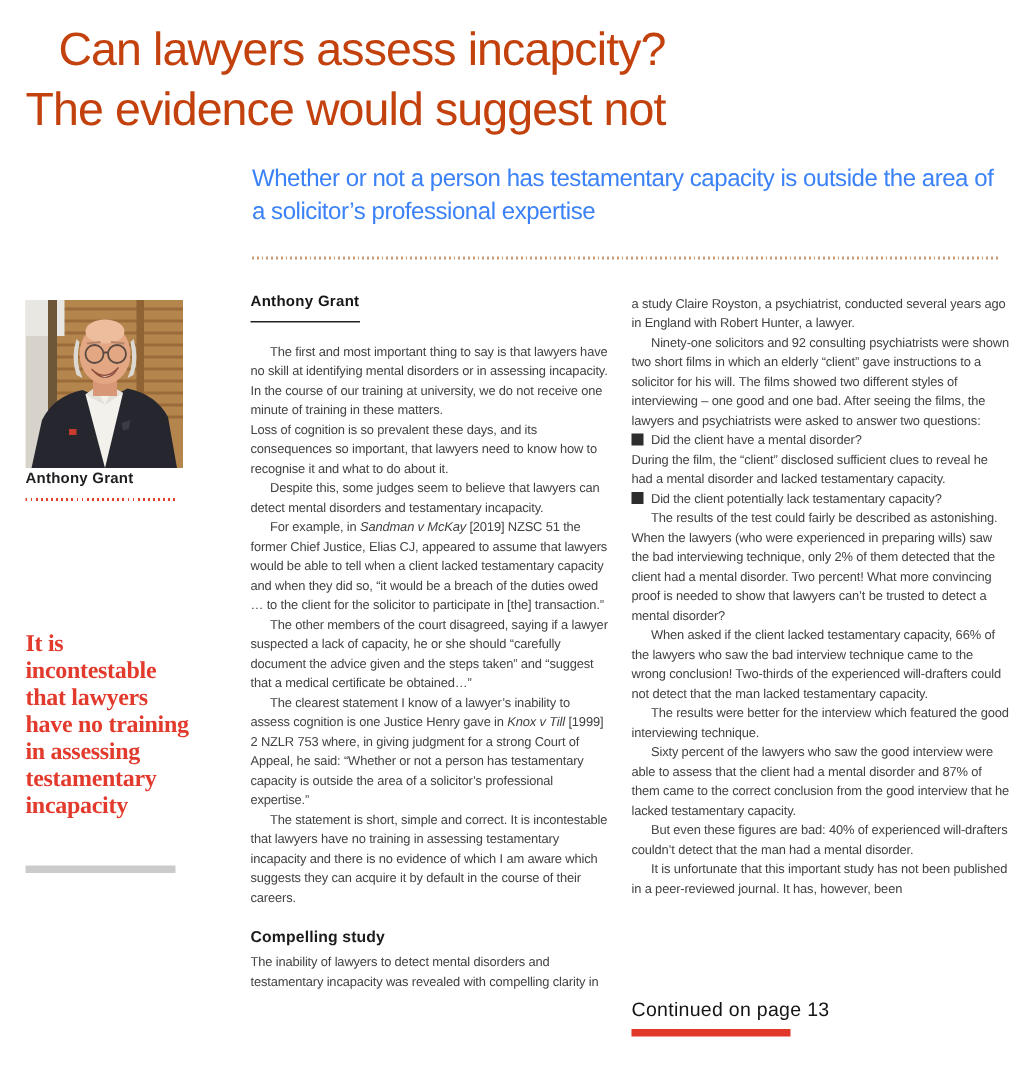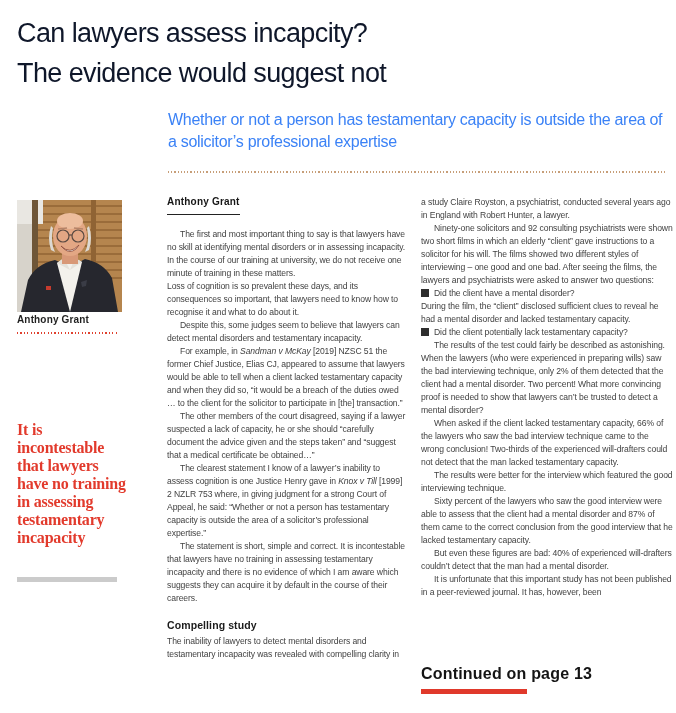--- a/index.html
+++ b/index.html
@@ -4,22 +4,22 @@
 <style>
   html,body{margin:0;padding:0;}
   body{
     width:676px;height:713px;position:relative;overflow:hidden;
     background:#ffffff;color:#424242;
     font-family:"Liberation Sans",sans-serif;
     -webkit-font-smoothing:antialiased;
   }
   .title{
     position:absolute;left:17px;top:13px;
-    font-size:27px;line-height:40px;font-weight:300;
-    color:#0f172a;letter-spacing:-0.6px;
+    font-size:31px;line-height:40px;font-weight:300;
+    color:#c2410c;letter-spacing:-0.6px;text-align:right;
   }
   .standfirst{
     position:absolute;left:168px;top:109px;width:505px;
     font-family:Liberation Sans, sans-serif;
     font-size:16px;line-height:21.5px;color:#3b82f6;letter-spacing:-0.3px;
   }
   .top-rule{
     position:absolute;left:168px;top:171px;width:498px;height:2px;
     background:repeating-linear-gradient(90deg,#c79e78 0 1.2px,transparent 1.2px 3.2px);
   }
@@ -49,21 +49,21 @@
   .byline{
     display:inline-block;font-size:10px;font-weight:700;color:#161616;
     letter-spacing:0.2px;border-bottom:1.5px solid #222;padding-bottom:6px;
   }
   .para{margin:0;}
   .para.indent{text-indent:13px;}
   .sq{display:inline-block;width:8px;height:8px;background:#2d2d2d;margin-right:5px;vertical-align:-1px;}
   .it{font-style:italic;}
   .subheading{font-size:10.5px;font-weight:700;color:#1b1b1b;margin:14px 0 3px 0;letter-spacing:0.1px;}
   .footer{position:absolute;left:421px;top:665px;}
-  .continued{font-size:16px;font-weight:700;color:#141414;letter-spacing:0.2px;}
+  .continued{font-size:13px;font-weight:400;color:#141414;letter-spacing:0.2px;}
   .footer-bar{width:106px;height:5px;background:#e0392b;margin-top:6px;}
 </style>
 </head>
 <body>
 
 <div class="title">
   <div>Can lawyers assess incapcity?</div>
   <div>The evidence would suggest not</div>
 </div>
 

